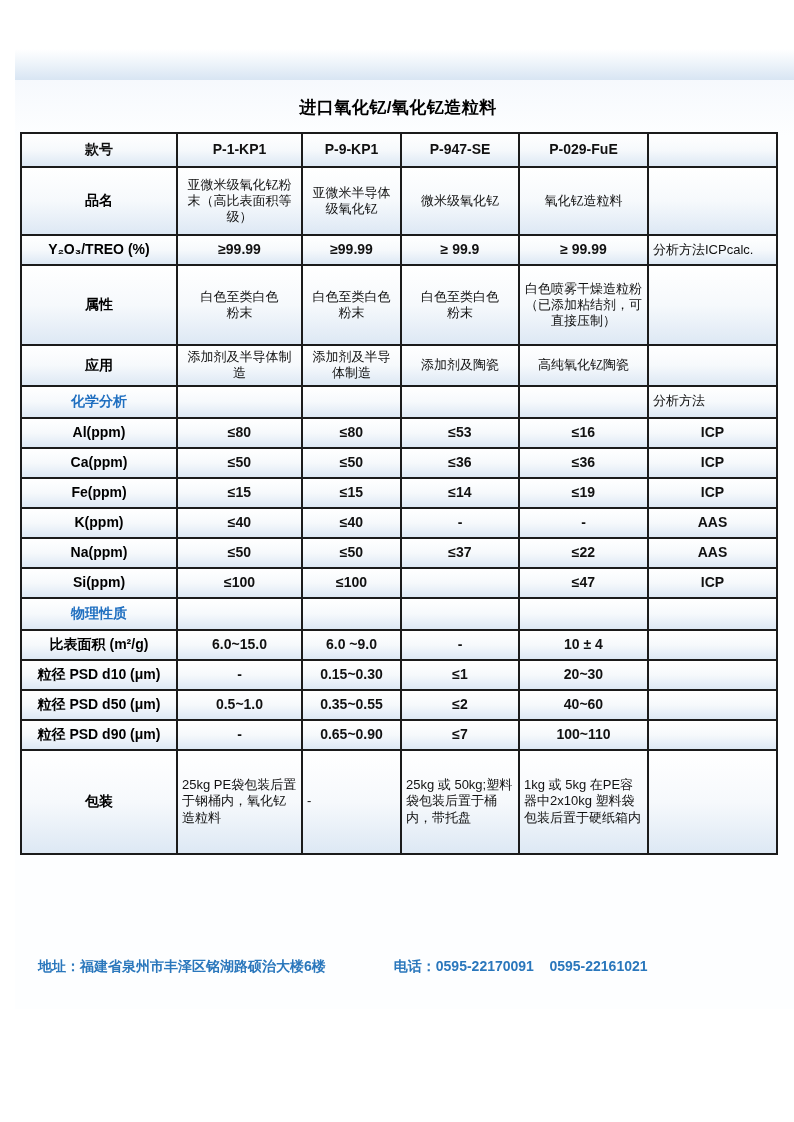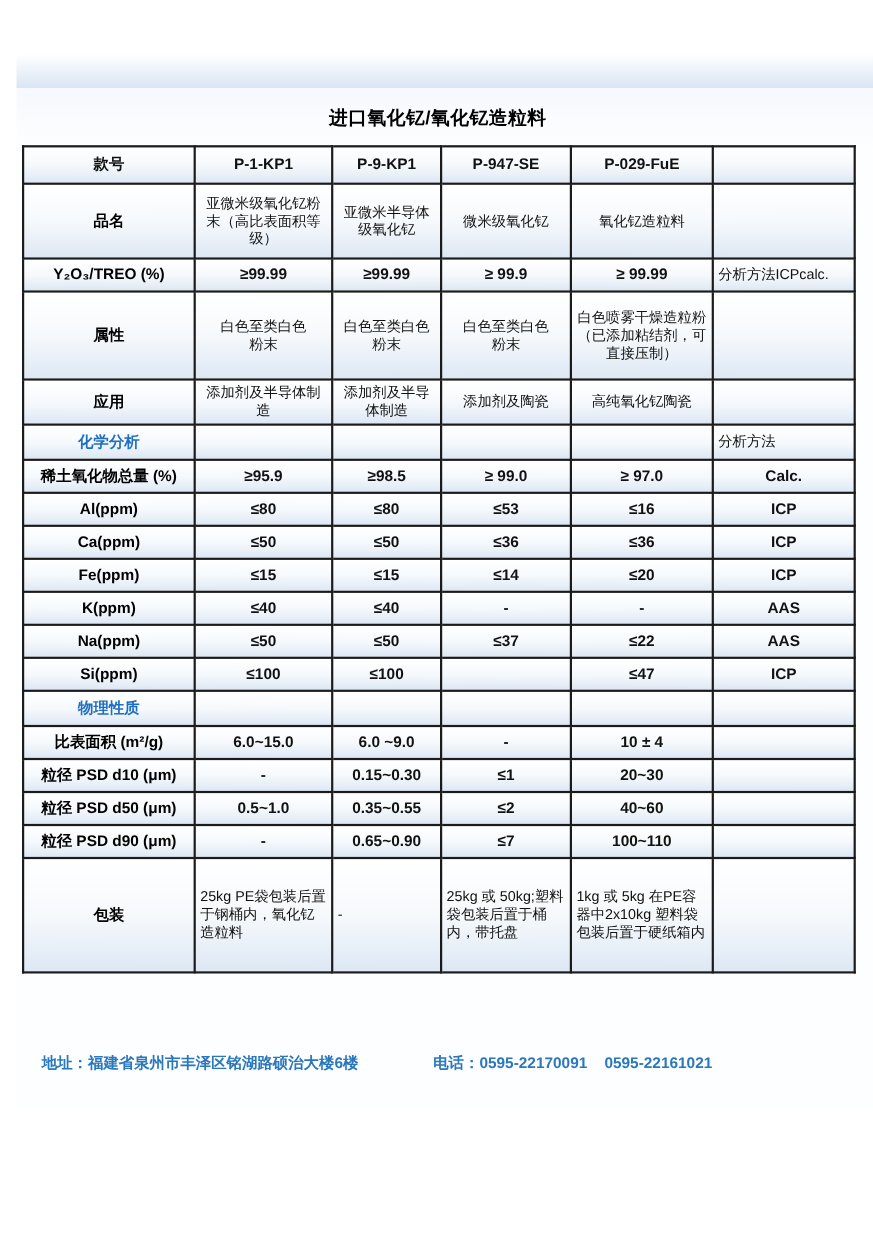--- a/index.html
+++ b/index.html
@@ -129,49 +129,41 @@
         </tr>
         <tr class="section">
           <th>化学分析</th>
           <td></td>
           <td></td>
           <td></td>
           <td></td>
           <td class="method-cell">分析方法</td>
         </tr>
         <tr>
-          <th>稀土氧化物总量 (%)</th>
-          <td>≥95.9</td>
-          <td>≥98.5</td>
-          <td>≥ 99.0</td>
-          <td>≥ 97.0</td>
-          <td>Calc.</td>
-        </tr>
-        <tr>
           <th>Al(ppm)</th>
           <td>≤80</td>
           <td>≤80</td>
           <td>≤53</td>
           <td>≤16</td>
           <td>ICP</td>
         </tr>
         <tr>
           <th>Ca(ppm)</th>
           <td>≤50</td>
           <td>≤50</td>
           <td>≤36</td>
           <td>≤36</td>
           <td>ICP</td>
         </tr>
         <tr>
           <th>Fe(ppm)</th>
           <td>≤15</td>
           <td>≤15</td>
           <td>≤14</td>
-          <td>≤20</td>
+          <td>≤19</td>
           <td>ICP</td>
         </tr>
         <tr>
           <th>K(ppm)</th>
           <td>≤40</td>
           <td>≤40</td>
           <td>-</td>
           <td>-</td>
           <td>AAS</td>
         </tr>

